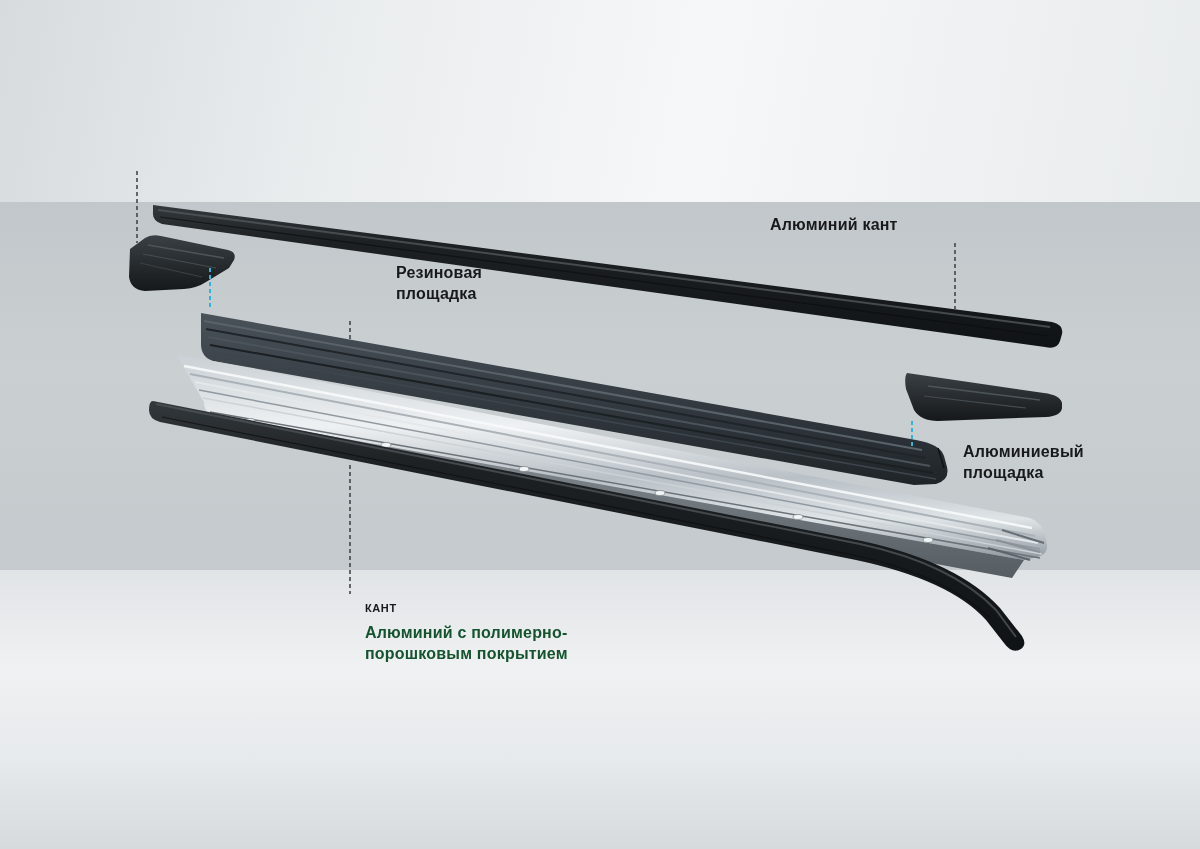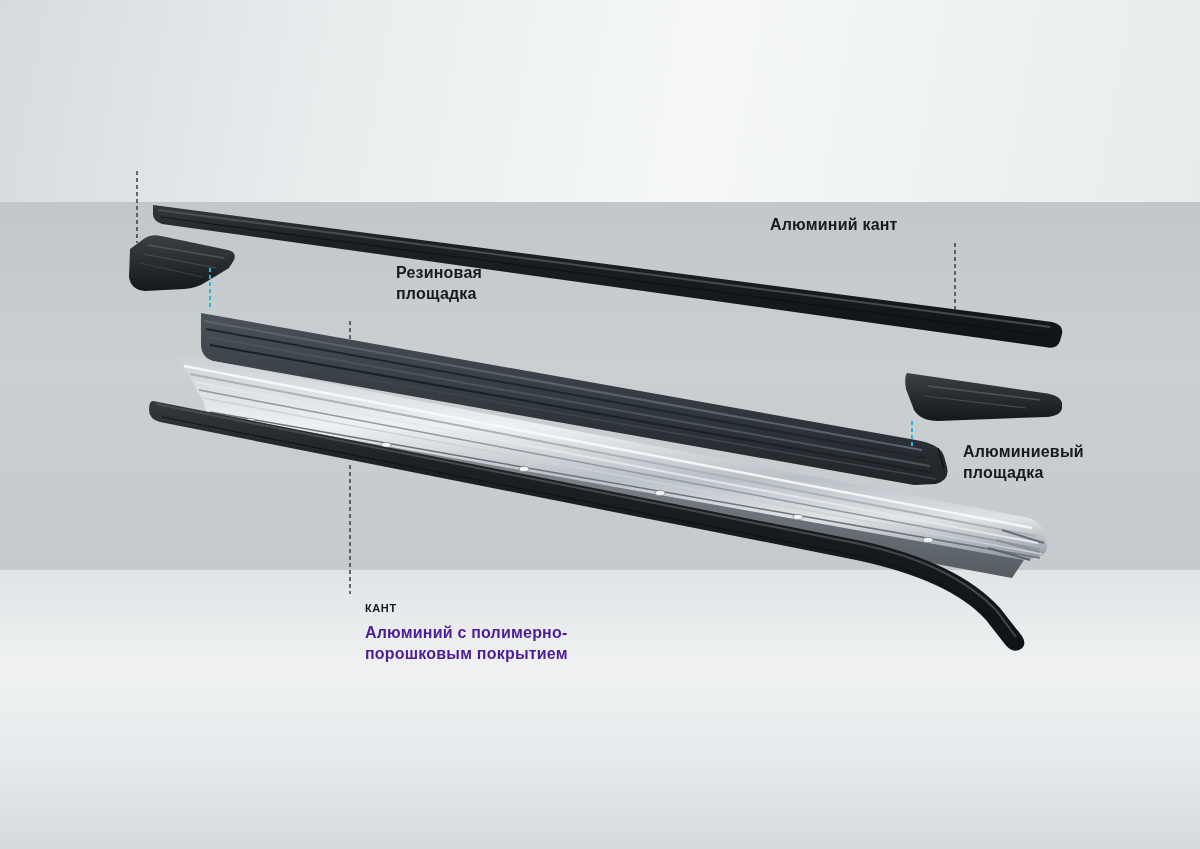--- a/index.html
+++ b/index.html
@@ -18,21 +18,21 @@
   .bg-bottom {
     position:absolute; left:0; top:570px; width:1200px; height:279px;
     background:linear-gradient(180deg,#e1e4e6 0%, #eff1f2 35%, #e7eaec 68%, #d6dadd 100%);
   }
   svg.art { position:absolute; left:0; top:0; }
   .lbl {
     position:absolute; font-weight:bold; font-size:16px; line-height:21px;
     color:#17191b; white-space:pre-line; letter-spacing:0.2px;
   }
   .lbl-kant-title { font-size:11px; letter-spacing:0.6px; }
-  .lbl-subtitle { color:#4c1d95; }
+  .lbl-subtitle { color:#14532d; }
 </style>
 </head>
 <body>
 
 <div class="canvas">
 
   <div class="bg-top"></div>
   <div class="bg-mid"></div>
   <div class="bg-bottom"></div>
 

